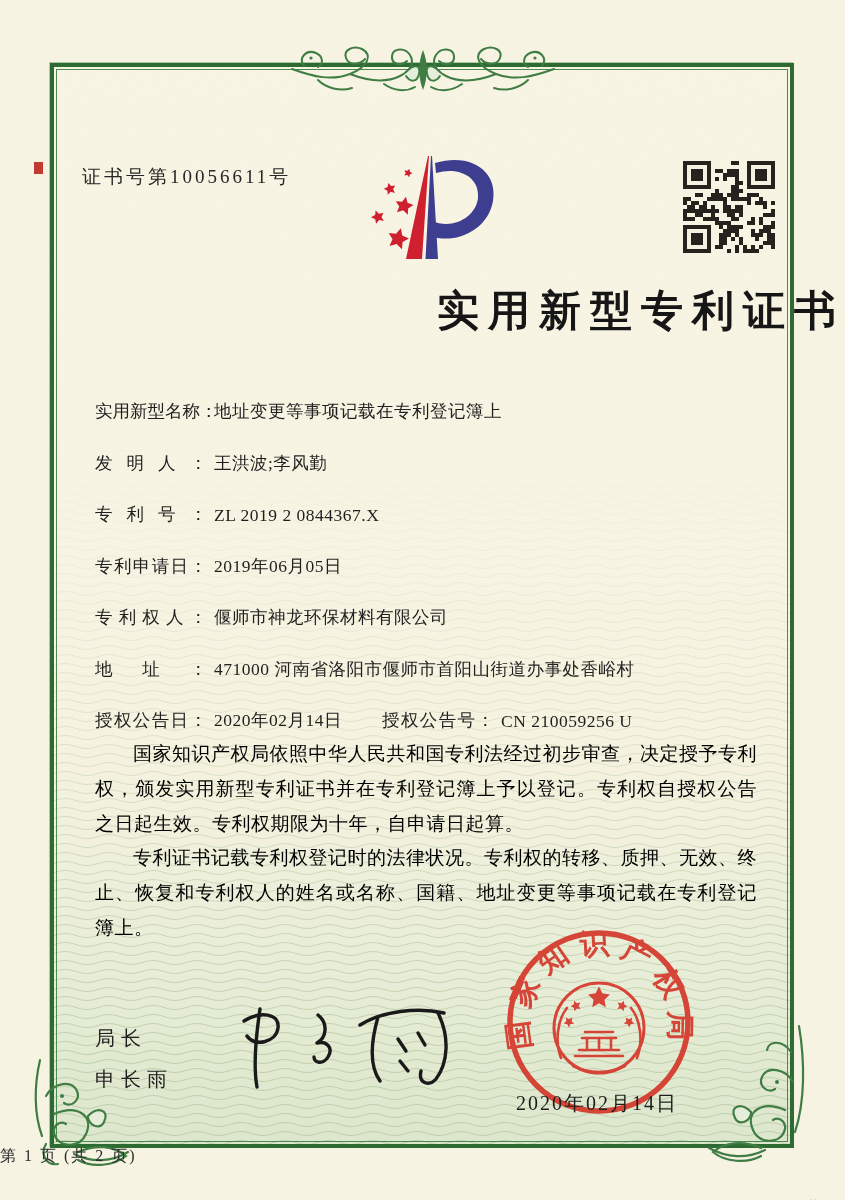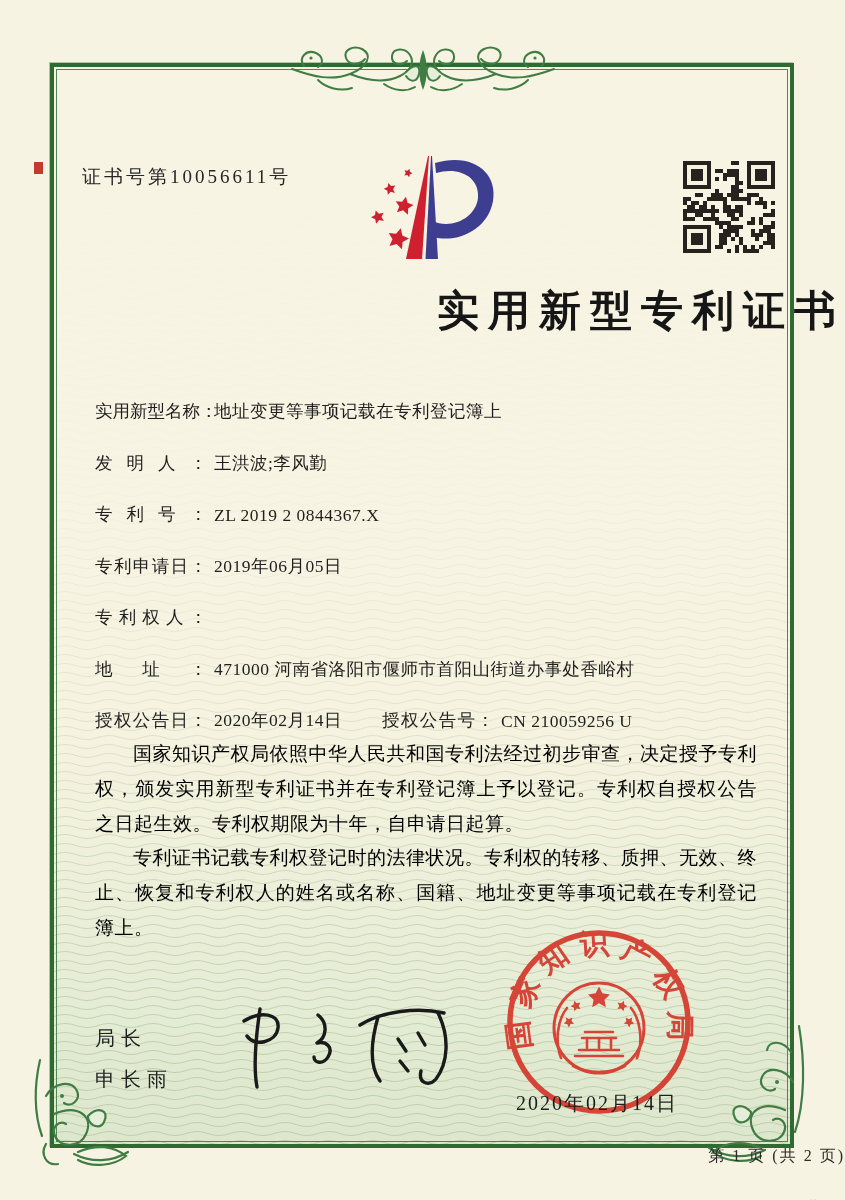--- a/index.html
+++ b/index.html
@@ -45,21 +45,21 @@
   .paras p { text-indent:2em; letter-spacing:.5px; }
 
   .director { position:absolute; left:95px; top:992px; font-size:20px; letter-spacing:6px; color:#222; }
   .director div { margin-bottom:14px; }
 
   .signature { position:absolute; left:222px; top:948px; width:240px; height:118px; }
 
   .seal { position:absolute; left:503px; top:893px; width:192px; height:192px; opacity:.92; }
   .seal-date { position:absolute; left:516px; top:1057px; font-size:20px; letter-spacing:2px; color:#1d1d1d; z-index:6; }
 
-  .page-footer { position:absolute; left:0; top:1113px; width:100%; text-align:right; font-size:16px; color:#2b2b2b; letter-spacing:2px; }
+  .page-footer { position:absolute; left:0; top:1113px; width:100%; text-align:left; font-size:16px; color:#2b2b2b; letter-spacing:2px; }
   .back-note { position:absolute; left:0; top:1164px; width:100%; text-align:right; font-size:17px; color:#2b2b2b; letter-spacing:3px; }
 </style>
 </head>
 <body>
 
 <div class="page">
 
   <div class="frame">
     <div class="frame-bg"></div>
     <svg class="waves" xmlns="http://www.w3.org/2000/svg" preserveAspectRatio="none">
@@ -328,20 +328,21 @@
       <div class="frow">
         <span class="flabel">专利号：</span>
         <span class="fvalue">ZL 2019 2 0844367.X</span>
       </div>
       <div class="frow">
         <span class="flabel">专利申请日：</span>
         <span class="fvalue">2019年06月05日</span>
       </div>
       <div class="frow">
         <span class="flabel">专利权人：</span>
+        <span class="fvalue">偃师市神龙环保材料有限公司</span>
       </div>
       <div class="frow">
         <span class="flabel">地址：</span>
         <span class="fvalue">471000 河南省洛阳市偃师市首阳山街道办事处香峪村</span>
       </div>
       <div class="frow">
         <span class="flabel">授权公告日：</span>
         <span class="fvalue">2020年02月14日</span>
         <span class="fvalue2-label">授权公告号：</span>
         <span class="fvalue">CN 210059256 U</span>

